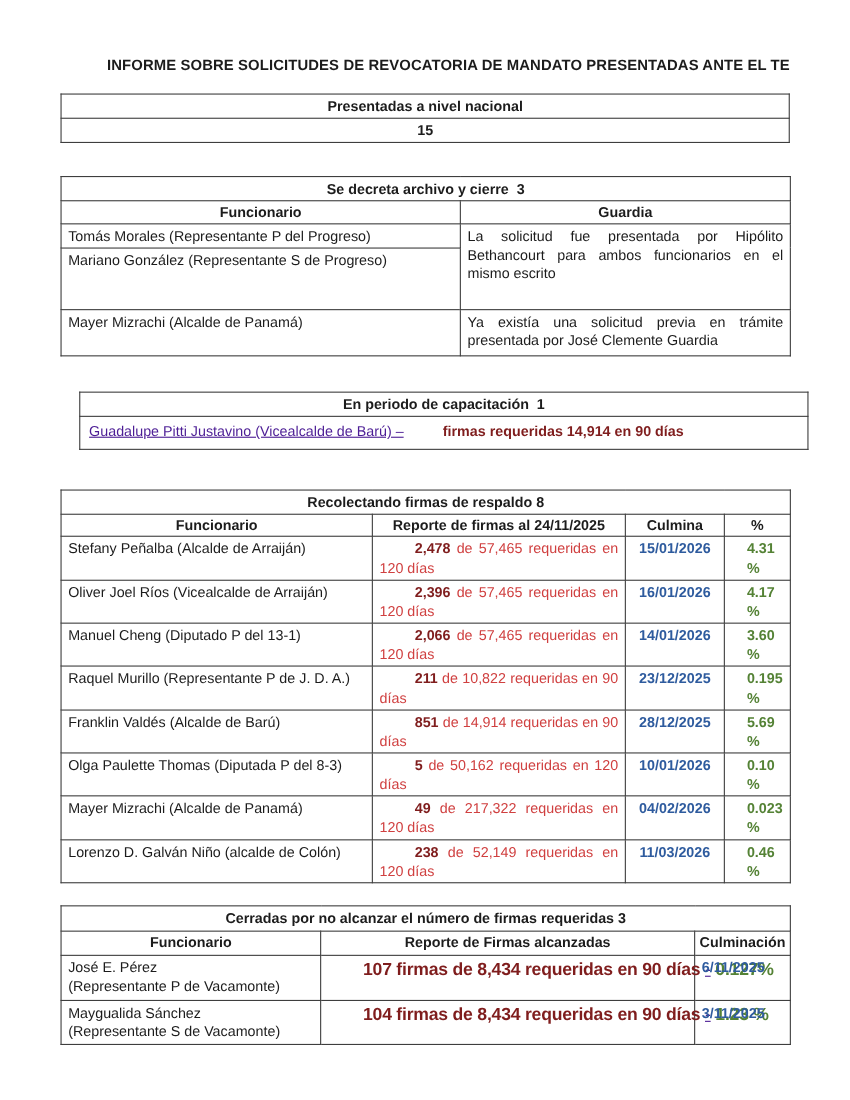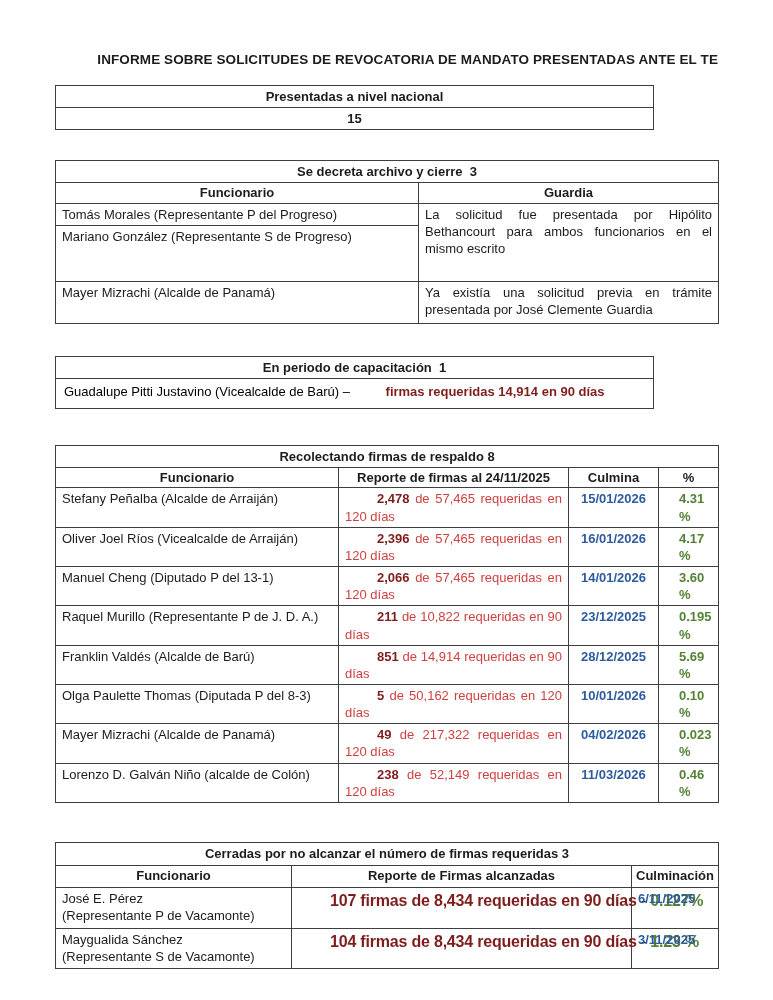--- a/index.html
+++ b/index.html
@@ -15,21 +15,21 @@
 
   .doc-title {
     text-align: right;
     font-size: 13.5px;
     font-weight: bold;
     letter-spacing: 0.1px;
     margin-bottom: 18px;
   }
 
   table {
-    width: 599px;
+    width: 663px;
     border-collapse: collapse;
     table-layout: fixed;
     font-size: 13px;
   }
   td, th {
     border: 1.5px solid #3e3e3e;
     padding: 2px 6px;
     vertical-align: top;
     line-height: 1.32;
   }
@@ -45,38 +45,38 @@
     vertical-align: middle;
     padding: 1px 4px;
   }
 
   .t1 { margin-top: 0; }
   .t1 td { padding: 2px 4px; }
 
   .t2 { margin-top: 30px; border-radius: 30px; }
   .t2 .motivo { text-align: justify; }
 
-  .t3 { margin-top: 32px; }
+  .t3 { margin-top: 32px; margin-left: 17px; }
   .t3 .single-row td { padding: 4px 8px 8px 8px; }
 
   .t4 { margin-top: 36px; }
   .t4 td.report { text-align: justify; }
   .t4 td.culmina { text-align: center; margin-top: 36px; }
   .t4 td.pct { padding-left: 20px; }
 
-  .t5 { margin-top: 39px; border-radius: 14px; }
+  .t5 { margin-top: 20px; border-radius: 14px; }
   .t5 td { padding-bottom: 3px; }
   .t5 td.report { white-space: nowrap; font-size: 16px; letter-spacing: -0.2px; }
   .t5 td.fecha { padding-left: 6px; }
 
   .red      { color: #d04040; }
   .red-b    { color: #7f1d1d; font-weight: bold; padding-left: 32px; }
   .blue-b   { color: #2e5b9e; font-weight: bold; }
   .green-b  { color: #548235; font-weight: bold; }
-  .black    { color: #000000; }
+  .black    { color: #4c1d95; text-decoration: underline; }
 </style>
 </head>
 <body>
 
 <div class="page">
 
   <div class="doc-title">INFORME SOBRE SOLICITUDES DE REVOCATORIA DE MANDATO PRESENTADAS ANTE EL TE</div>
 
   <table class="t1">
     <tbody>

